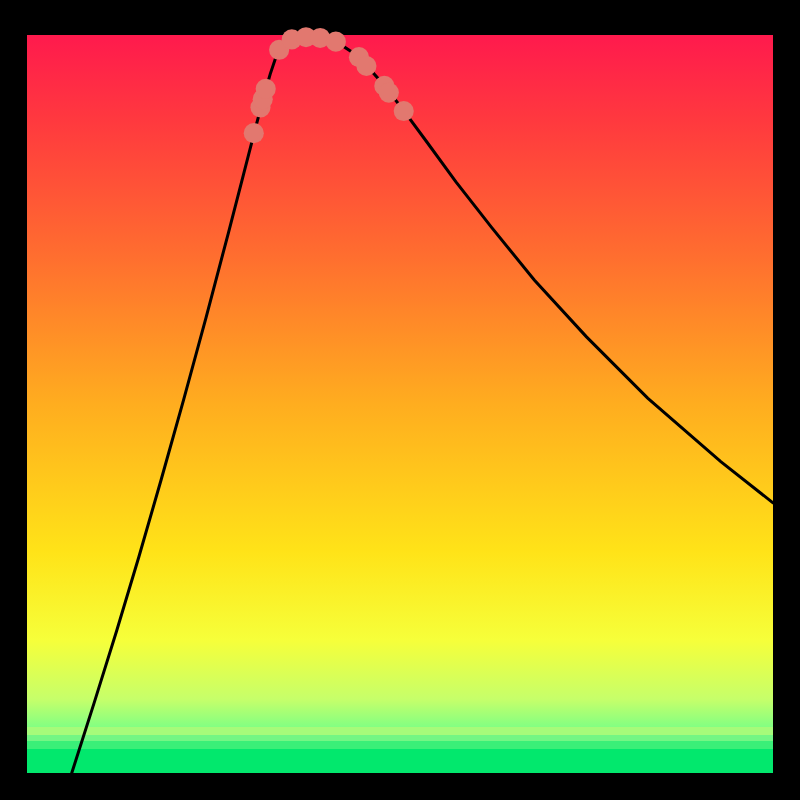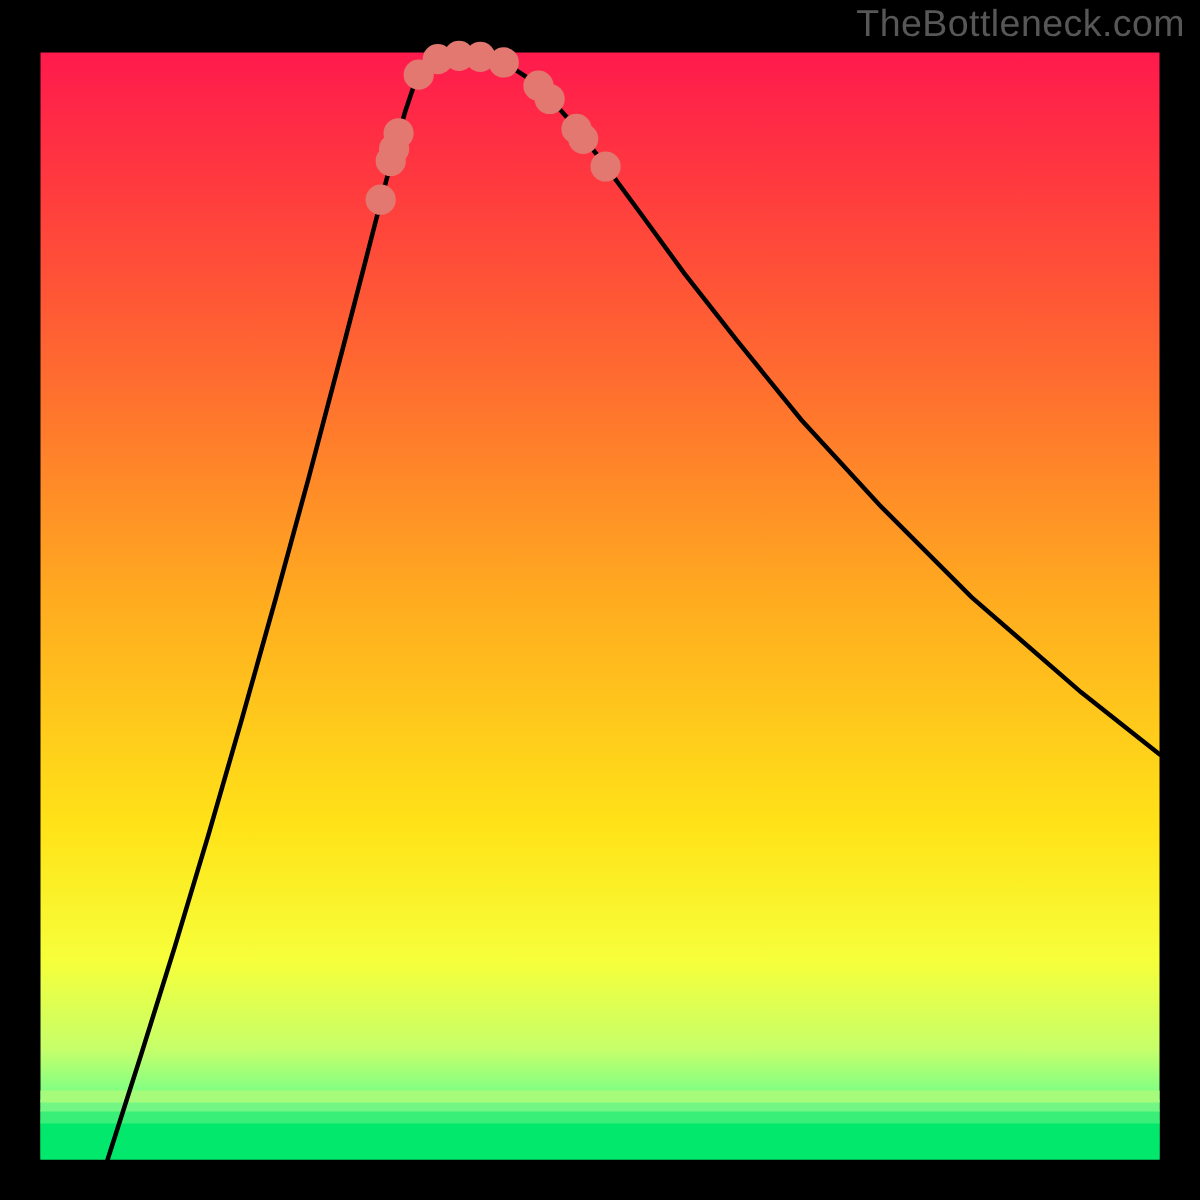--- a/index.html
+++ b/index.html
@@ -75,15 +75,14 @@
       <circle cx="306.00" cy="37.21" r="10.07" fill="#e2786f"></circle>
       <circle cx="320.18" cy="37.95" r="10.07" fill="#e2786f"></circle>
       <circle cx="335.84" cy="41.64" r="10.07" fill="#e2786f"></circle>
       <circle cx="358.97" cy="57.14" r="10.07" fill="#e2786f"></circle>
       <circle cx="366.43" cy="66.00" r="10.07" fill="#e2786f"></circle>
       <circle cx="384.33" cy="85.92" r="10.07" fill="#e2786f"></circle>
       <circle cx="388.81" cy="92.56" r="10.07" fill="#e2786f"></circle>
       <circle cx="403.73" cy="111.01" r="10.07" fill="#e2786f"></circle>
     </svg>
 
-  <div class="watermark">TheBottleneck.com</div>
 
 </div>
 
 </body></html>

